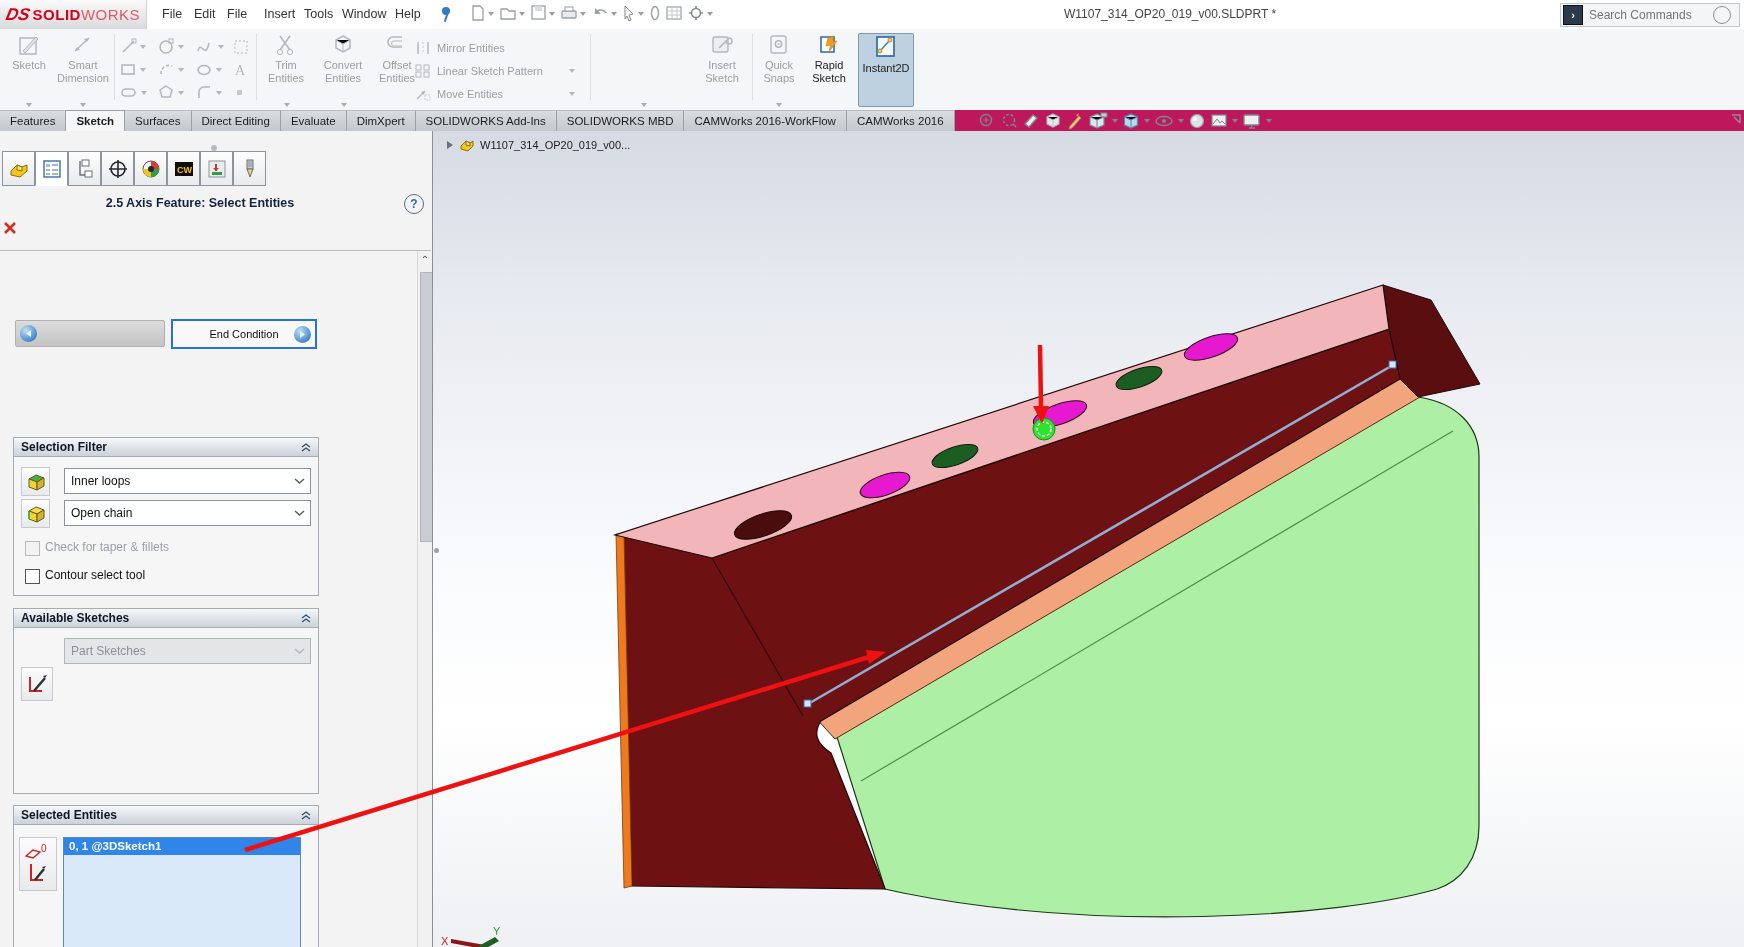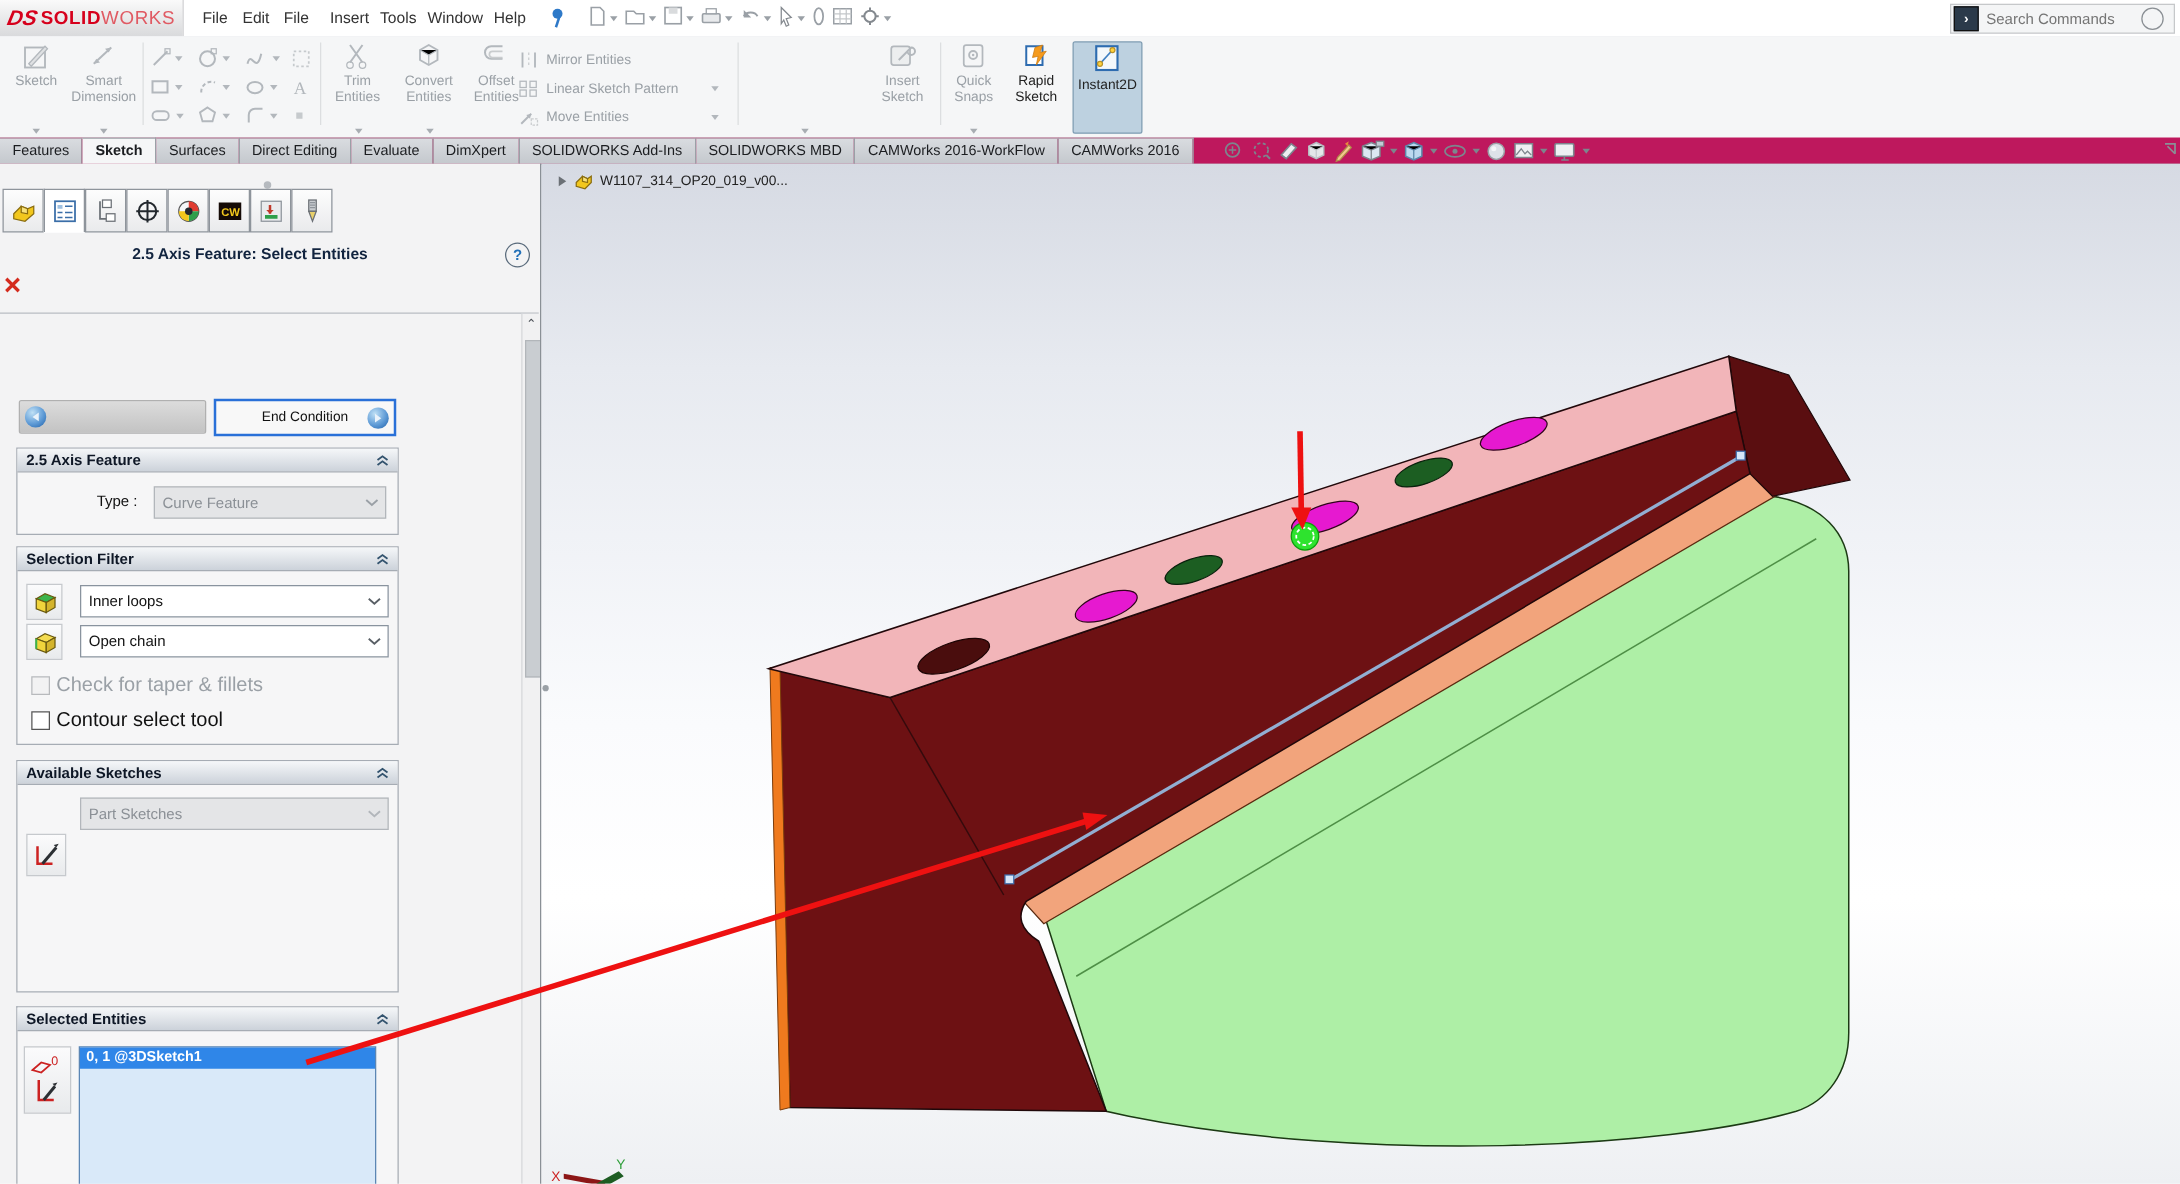--- a/index.html
+++ b/index.html
@@ -65,21 +65,21 @@
   .gbox{position:absolute;left:13px;width:304px;border:1px solid #a6acb4;background:#f6f6f7;}
   .ghead{height:18px;background:linear-gradient(180deg,#f5f7f9,#ccd2da);border-bottom:1px solid #a6acb4;
     display:flex;align-items:center;font-size:12px;font-weight:bold;color:#0e1726;padding-left:7px;}
   .ghead svg{margin-left:auto;margin-right:6px;}
   .combo{position:absolute;height:24px;border:1px solid #89939e;background:#fff;display:flex;align-items:center;
     font-size:12px;color:#111;padding-left:6px;}
   .combo .chev{margin-left:auto;margin-right:5px;}
   .combo.disabled{background:#e4e5e7;color:#8b9096;border-color:#b2b6bb;}
   .cb{position:absolute;width:13px;height:13px;border:1px solid #555;background:#fff;}
   .cb.disabled{border-color:#b8babd;background:#f2f2f3;}
-  .cb-label{position:absolute;font-size:16px;color:#111;}
+  .cb-label{position:absolute;font-size:12px;color:#111;}
   .cb-label.disabled{color:#9aa0a6;}
   .icon-well{position:absolute;background:linear-gradient(180deg,#fbfbfc,#e8eaec);border:1px solid #c6c9cd;
     display:flex;align-items:center;justify-content:center;}
   .listbox{position:absolute;background:#fff;border:1px solid #737b84;font-size:11.5px;color:#111;}
   .list-item{padding:1px 4px;}
   #sel-list{background:#d9e9f9;border:1px solid #5c86b4;}
   #sel-row{background:#2f86e8;background:var(--selection_blue,#2f86e8);color:#fff;font-weight:bold;padding:1px 5px;height:15px;line-height:14px;}
   
   #pscroll{position:absolute;left:417px;top:120px;width:14px;height:696px;background:#f1f1f2;border-left:1px solid #d6d8da;}
   #pscroll .up{position:absolute;left:0;top:2px;width:14px;height:14px;color:#4a4f55;font-size:10px;text-align:center;line-height:14px;}
@@ -149,20 +149,21 @@
     <span class="qa-ico"><svg width="18" height="18">
           <rect x="2" y="3" width="14" height="12" fill="#fff" stroke="#9aa0a6" stroke-width="1.2"></rect>
           <path d="M2 7h14M2 11h14M7 3v12M12 3v12" stroke="#c4c7ca"></path>
         </svg></span>
     <span class="qa-ico"><svg width="18" height="18">
           <circle cx="9" cy="9" r="4.5" fill="none" stroke="#84898f" stroke-width="1.6"></circle>
           <path d="M9 2v3M9 13v3M2 9h3M13 9h3" stroke="#84898f" stroke-width="1.6"></path>
         </svg></span>
       <span class="qa-arrow"></span>
   </div>
+  <div id="doc-title">W1107_314_OP20_019_v00.SLDPRT *</div>
   <div id="searchbox">
     <span id="search-glyph">›</span>
     <input type="text" placeholder="Search Commands" style="">
     <span class="search-circle"></span>
   </div>
 </div>
 
 <div id="cmdbar">
   <div class="bigbtn dis" style="left:6px;width:46px">
     <svg width="24" height="24">
@@ -495,35 +496,20 @@
   </div>
   <div id="wiz-next">
     <span>End Condition</span>
     <span class="orb">
         <svg width="9" height="9">
           <path d="M2 1l5 3.5L2 8z" fill="#eaf3fb"></path>
         </svg>
       </span>
   </div>
 
-  <div class="gbox" style="top:227px;height:68px">
-    <div class="ghead">
-      <span>2.5 Axis Feature</span>
-      <svg width="12" height="11">
-          <path d="M2 5L6 2l4 3M2 9l4-3 4 3" fill="none" stroke="#33536e" stroke-width="1.4"></path>
-        </svg>
-    </div>
-    <div class="abs" style="left:40px;top:35px;width:56px;text-align:right;font-size:12px;color:#111">Type :</div>
-    <div class="combo disabled" style="left:109px;top:30px;width:178px">
-      <span>Curve Feature</span>
-      <svg class="chev" width="11" height="7">
-          <path d="M1 1l4.5 4L10 1" fill="none" stroke="#9aa0a6" stroke-width="1.5"></path>
-        </svg>
-    </div>
-  </div>
 
   <div class="gbox" style="top:306px;height:157px">
     <div class="ghead">
       <span>Selection Filter</span>
       <svg width="12" height="11">
           <path d="M2 5L6 2l4 3M2 9l4-3 4 3" fill="none" stroke="#33536e" stroke-width="1.4"></path>
         </svg>
     </div>
     <div class="icon-well" style="left:7px;top:29px;width:27px;height:27px">
       <svg width="22" height="22">

